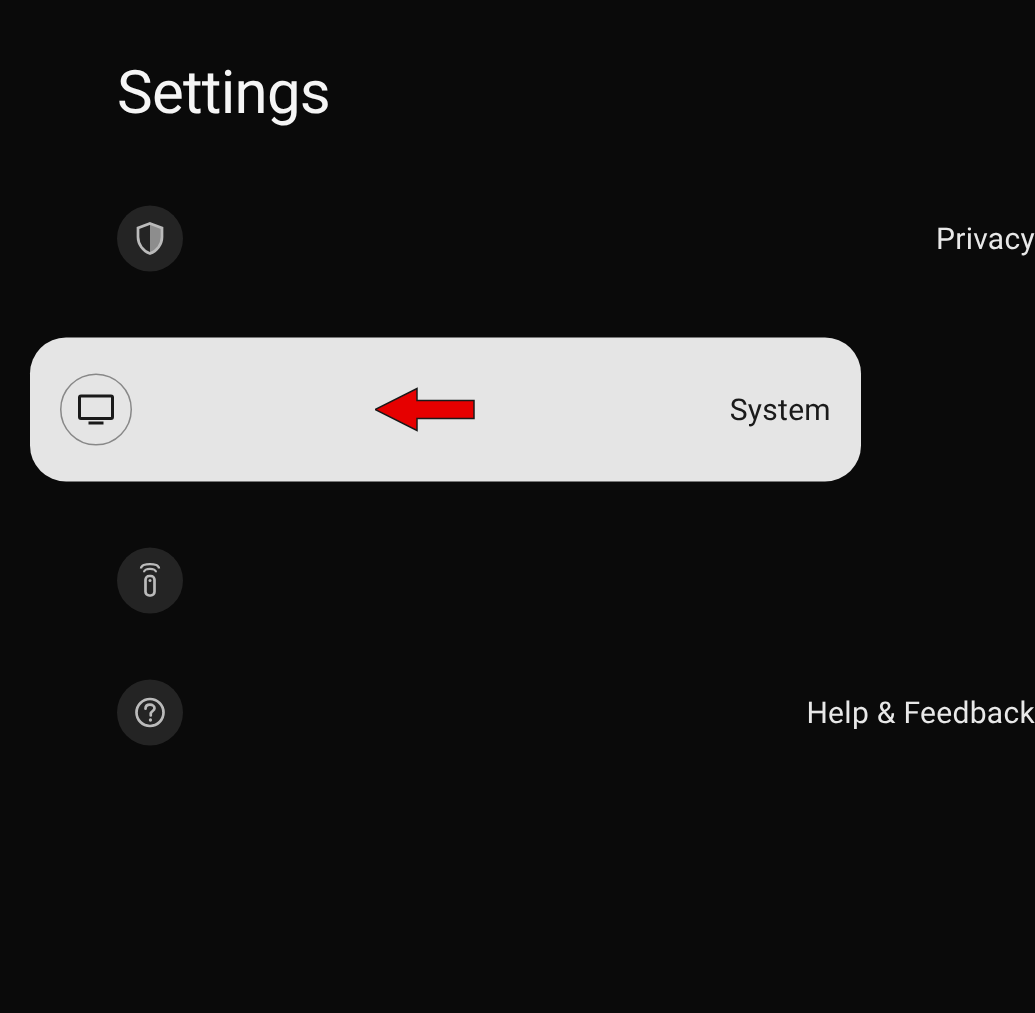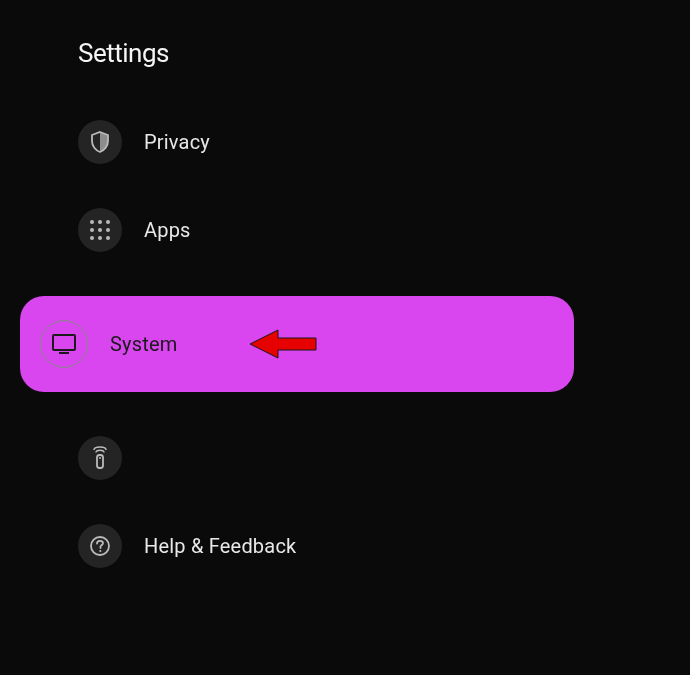--- a/index.html
+++ b/index.html
@@ -14,57 +14,58 @@
       font-family: 'Segoe UI', Roboto, Arial, sans-serif;
       color: #e0e0e0;
       overflow: hidden;
     }
     .container {
       padding-top: 38px;
       padding-left: 78px;
       position: relative;
     }
     .page-title {
-      font-size: 26px;
+      font-size: 40px;
       font-weight: 400;
       color: #f5f5f5;
       margin-bottom: 52px;
       letter-spacing: -0.5px;
     }
     .menu {
       display: flex;
       flex-direction: column;
       gap: 44px;
       position: relative;
     }
     .menu-item {
       display: flex;
       align-items: center;
       gap: 22px;
       cursor: pointer;
       position: relative;
+      justify-content: space-between;
     }
     .icon-circle {
       width: 44px;
       height: 44px;
       border-radius: 50%;
       background: #242424;
       display: flex;
       align-items: center;
       justify-content: center;
       flex-shrink: 0;
     }
     .menu-label {
       font-size: 20px;
       font-weight: 400;
       color: #e8e8e8;
       letter-spacing: 0.2px;
     }
     .menu-item.selected {
-      background: #d946ef;
+      background: #e5e5e5;
       border-radius: 24px;
       padding: 24px 20px;
       margin-left: -58px;
       margin-right: -40px;
       width: 554px;
       gap: 22px;
     }
     .menu-item.selected .icon-circle {
       background: transparent;
       border: 1.5px solid #888;
@@ -120,36 +121,20 @@
         <svg width="20" height="22" viewBox="0 0 20 22" fill="none">
           <path d="M10 1 L18 4 L18 10 C18 15 14.5 19.5 10 21 C5.5 19.5 2 15 2 10 L2 4 Z" stroke="#bbb" stroke-width="1.8" fill="none"></path>
           <path d="M10 1 L10 21 M2 10 L18 10" stroke="none"></path>
           <path d="M10 1 L18 4 L18 10 C18 15 14.5 19.5 10 21 L10 1 Z" fill="#bbb" opacity="0.7"></path>
         </svg>
       </div>
       <span class="menu-label">Privacy</span>
     </div>
 
 
-    <div class="menu-item">
-      <div class="icon-circle">
-        <div class="apps-grid">
-          <span></span>
-            <span></span>
-            <span></span>
-          <span></span>
-            <span></span>
-            <span></span>
-          <span></span>
-            <span></span>
-            <span></span>
-        </div>
-      </div>
-      <span class="menu-label">Apps</span>
-    </div>
 
     <div class="menu-item selected">
       <div class="icon-circle">
         <svg width="26" height="22" viewBox="0 0 26 22" fill="none">
           <rect x="2" y="2" width="22" height="15" rx="1" stroke="#1a1a1a" stroke-width="2" fill="none"></rect>
           <line x1="8" y1="20" x2="18" y2="20" stroke="#1a1a1a" stroke-width="2"></line>
         </svg>
       </div>
       <span class="menu-label">System</span>
       <div class="arrow-annotation">

